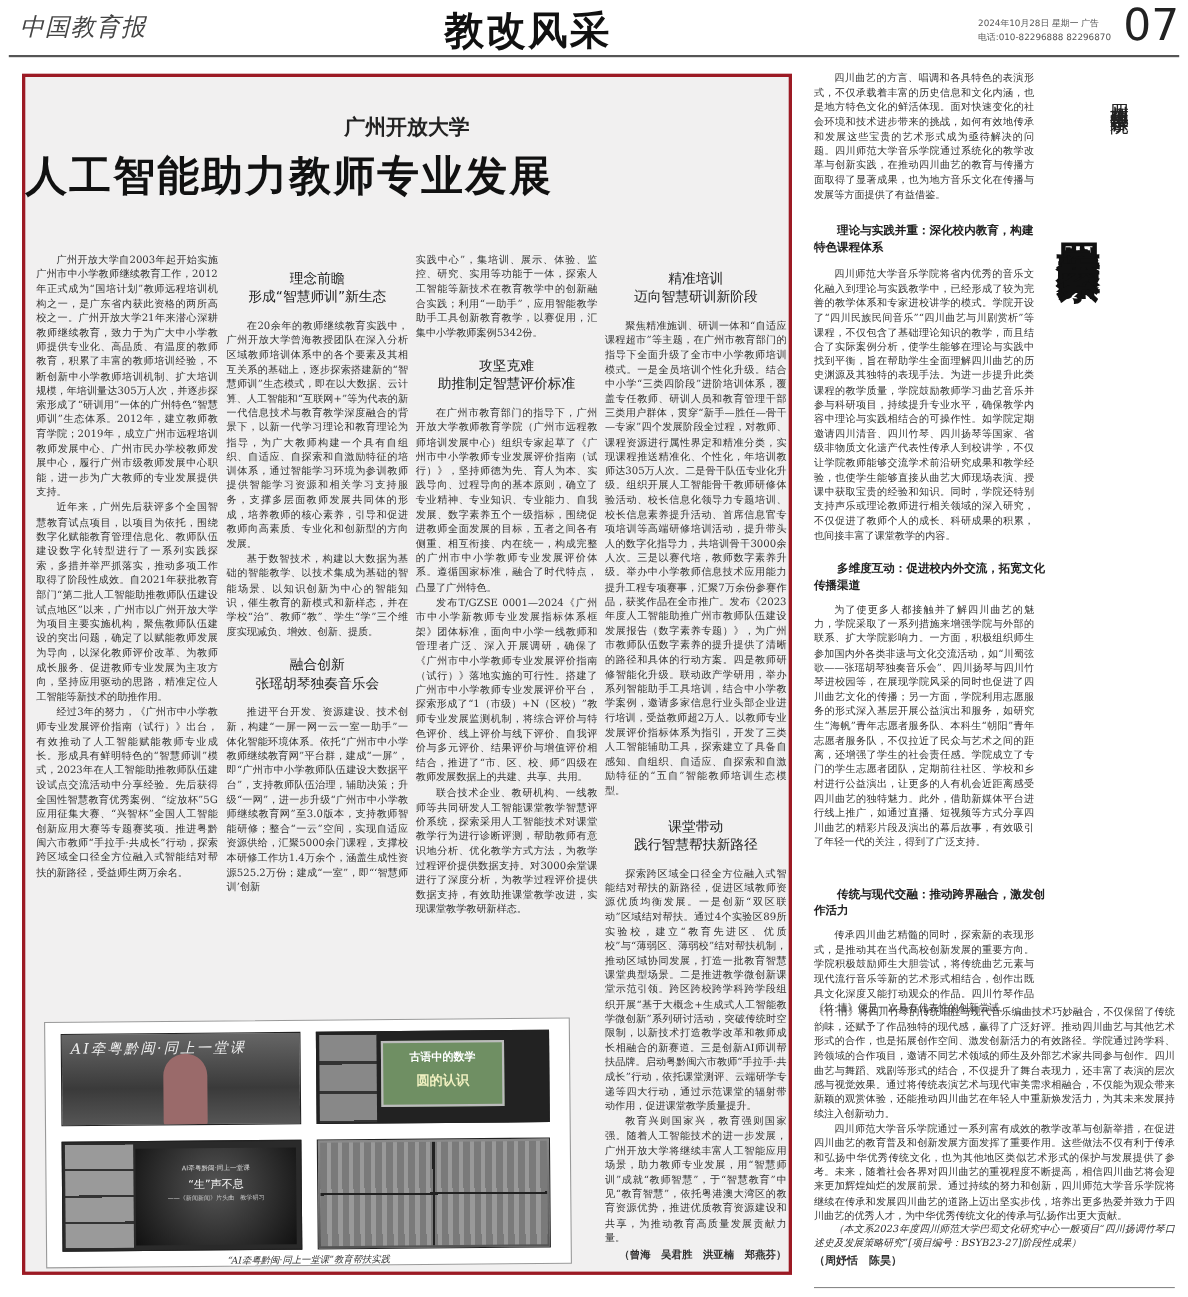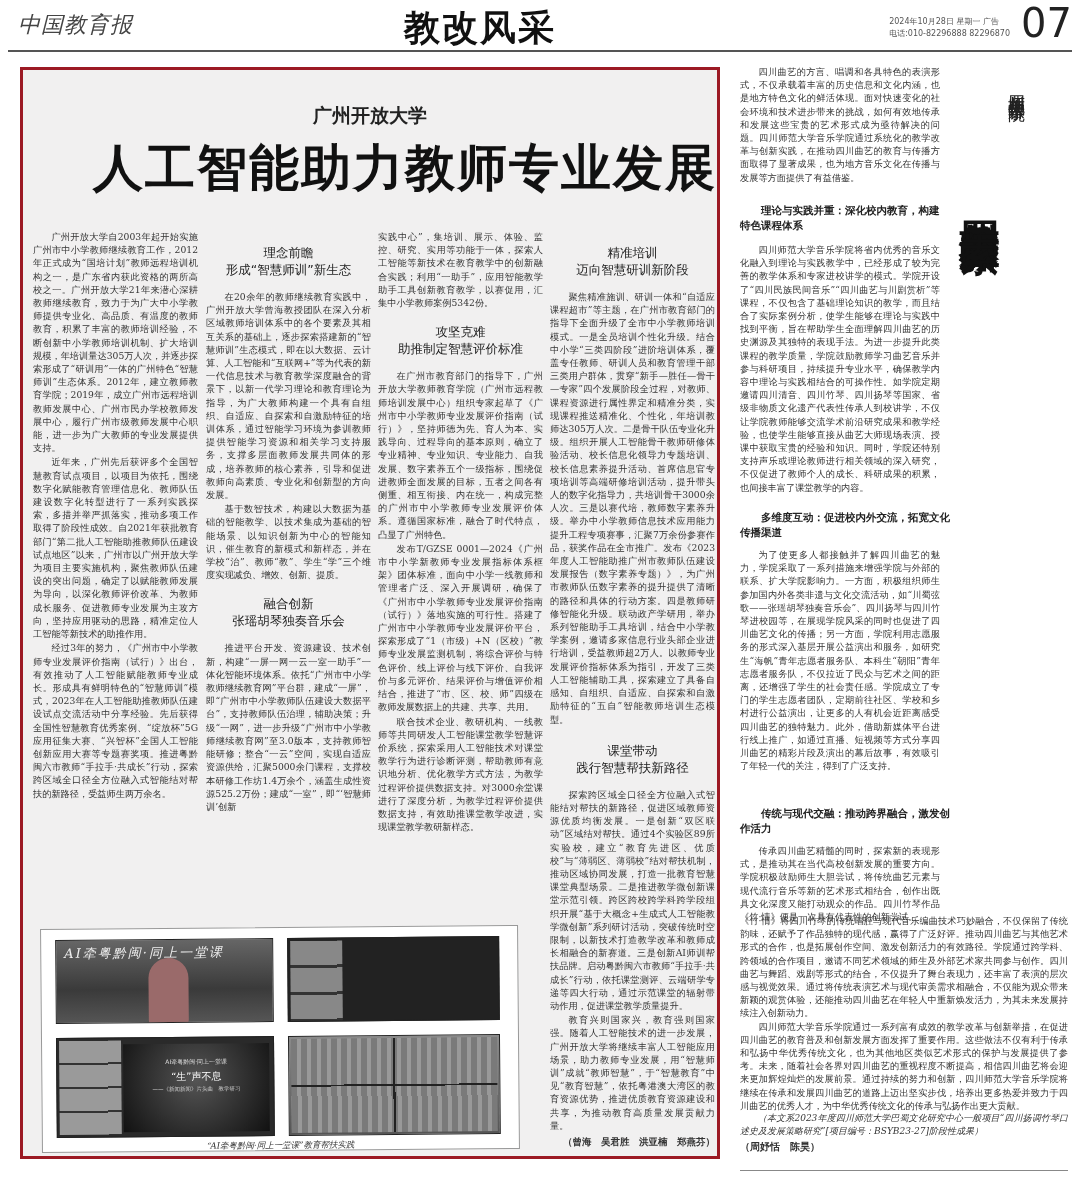--- a/index.html
+++ b/index.html
@@ -11,21 +11,21 @@
   .brand { position: absolute; left: 18px; top: 10px; font-size: 22px; font-family: "DejaVu Serif", serif; color: #444; letter-spacing: 1px; font-style: italic; }
   .section-title { position: absolute; left: 0; width: 960px; top: 4px; text-align: center; font-family: "DejaVu Sans", sans-serif; font-weight: bold; font-size: 36px; color: #111; letter-spacing: 2px; }
   .issue-meta { position: absolute; right: 70px; top: 16px; font-family: "DejaVu Sans", sans-serif; font-size: 8px; color: #555; line-height: 12px; }
   .page-no { position: absolute; right: 8px; top: 0px; font-family: "DejaVu Sans", sans-serif; font-size: 40px; color: #222; }
   .mast-rule { position: absolute; left: 8px; width: 1064px; top: 50px; height: 2px; background: #555; }
 
   
   .ad-box { position: absolute; left: 20px; top: 67px; width: 700px; height: 1092px; border: 3px solid #9c1a24; background: #f1f0f0; }
   .ad-inner { position: absolute; inset: 0; }
   .kicker { position: absolute; left: 0; width: 100%; top: 33px; text-align: center; font-family: "DejaVu Sans", sans-serif; font-weight: bold; font-size: 19px; color: #222; }
-  .headline { position: absolute; left: 0; width: 100%; top: 65px; text-align: right; font-family: "DejaVu Serif", serif; font-weight: bold; font-size: 50px; color: #111; letter-spacing: 2px; }
+  .headline { position: absolute; left: 0; width: 100%; top: 65px; text-align: left; font-family: "DejaVu Serif", serif; font-weight: bold; font-size: 38px; color: #111; letter-spacing: 2px; }
 
   .col { position: absolute; font-size: 9.2px; line-height: 13.2px; text-align: justify; color: #333; }
   .col p { text-indent: 2em; margin-bottom: 1px; }
   .col p.noindent { text-indent: 0; }
   .subhead { font-family: "DejaVu Sans", sans-serif; font-size: 12.5px; line-height: 17px; text-align: center; color: #222; margin: 6px 0 12px; }
 
   .c1 { left: 10px; top: 160px; width: 165px; }
   .c2 { left: 183px; top: 168px; width: 165px; }
   .c3 { left: 355px; top: 160px; width: 165px; }
   .c4 { left: 527px; top: 168px; width: 165px; }
@@ -140,20 +140,24 @@
       <div class="byline-ad">（曾海　吴君胜　洪亚楠　郑燕芬）</div>
     </div>
 
     <figure class="photo-frame">
       <div class="photo ph1">
         <span class="ph-caption-top">AI牵粤黔闽·同上一堂课</span>
         <div class="avatar-figure"></div>
       </div>
       <div class="photo ph2">
         <div class="thumbs"></div>
+        <div class="slide-green">
+          <div class="slide-green-title">古语中的数学</div>
+          <div class="slide-green-sub">圆的认识</div>
+        </div>
       </div>
       <div class="photo ph3">
         <div class="thumbs-l"></div>
         <div class="slide-dark">
           <div class="slide-dark-t1">AI牵粤黔闽·同上一堂课</div>
           <div class="slide-dark-t2">“生”声不息</div>
           <div class="slide-dark-t3">——《新闻新闻》片头曲　教学研习</div>
         </div>
       </div>
       <div class="photo ph4">

